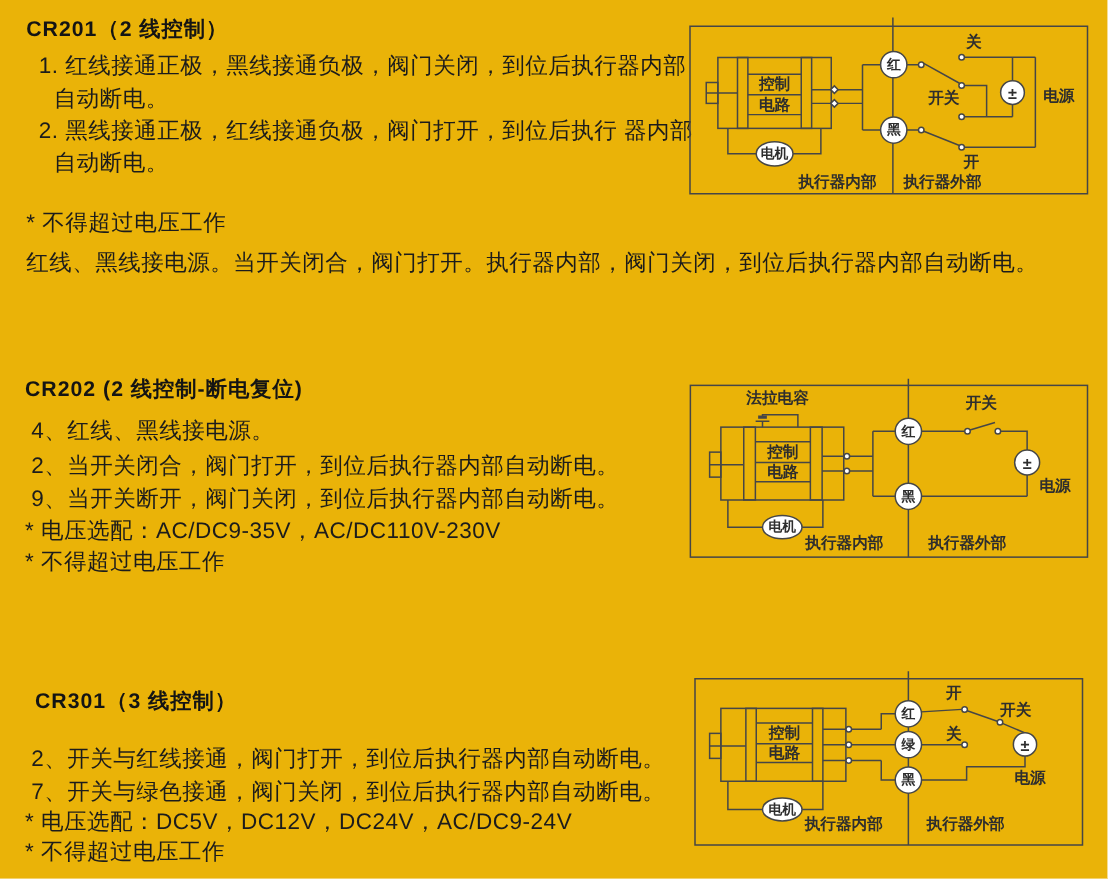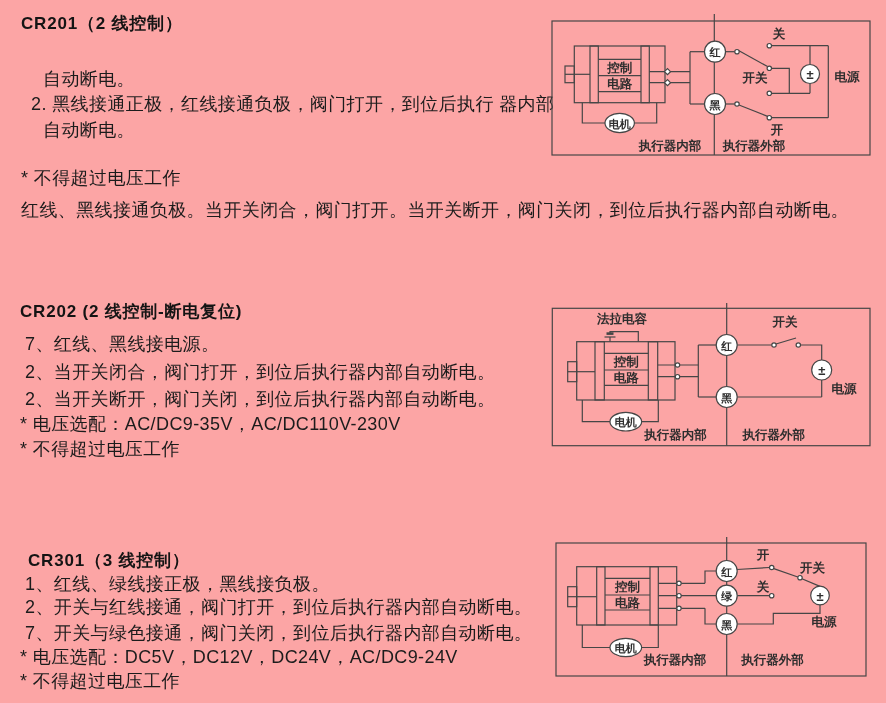--- a/index.html
+++ b/index.html
@@ -1,49 +1,49 @@
 <!DOCTYPE html>
 <html><head>
 <meta charset="utf-8">
 <style>
   html,body{margin:0;padding:0;background:#fff;}
-  .page{position:relative;width:886px;height:703px;background:#fca5a5;overflow:hidden;
+  .page{position:relative;width:886px;height:703px;background:#eab308;overflow:hidden;
         font-family:"Liberation Sans","DejaVu Sans",sans-serif;}
   .title{position:absolute;font-size:17px;font-weight:700;color:#141414;
          letter-spacing:0.8px;white-space:pre;line-height:22px;}
   .ln{position:absolute;font-size:18px;font-weight:500;color:#1c1c1c;
       letter-spacing:0.4px;white-space:pre;line-height:22px;}
   .note{font-weight:500;}
   svg.diag{position:absolute;}
   svg.diag text{font-family:"Liberation Sans","DejaVu Sans",sans-serif;fill:#2e2e2e;font-weight:600;}
   .dt{font-size:12.5px;}
   .dts{font-size:11px;}
   .dpm{font-size:13px;font-weight:700;}
 </style>
 </head>
 <body>
 
 <div class="page">
 
   <div class="title" style="left:21px;top:13px">CR201（2 线控制）</div>
+  <div class="ln" style="left:31px;top:41px">1. 红线接通正极，黑线接通负极，阀门关闭，到位后执行器内部</div>
   <div class="ln" style="left:43px;top:68px">自动断电。</div>
   <div class="ln" style="left:31px;top:93px">2. 黑线接通正极，红线接通负极，阀门打开，到位后执行 器内部</div>
   <div class="ln" style="left:43px;top:119px">自动断电。</div>
   <div class="ln" style="left:21px;top:167px">* 不得超过电压工作</div>
-  <div class="ln note" style="left:21px;top:199px">红线、黑线接通负极。当开关闭合，阀门打开。当开关断开，阀门关闭，到位后执行器内部自动断电。</div>
+  <div class="ln note" style="left:21px;top:199px">红线、黑线接电源。当开关闭合，阀门打开。执行器内部，阀门关闭，到位后执行器内部自动断电。</div>
 
   <div class="title" style="left:20px;top:301px">CR202 (2 线控制-断电复位)</div>
-  <div class="ln" style="left:25px;top:333px">7、红线、黑线接电源。</div>
+  <div class="ln" style="left:25px;top:333px">4、红线、黑线接电源。</div>
   <div class="ln" style="left:25px;top:361px">2、当开关闭合，阀门打开，到位后执行器内部自动断电。</div>
-  <div class="ln" style="left:25px;top:388px">2、当开关断开，阀门关闭，到位后执行器内部自动断电。</div>
+  <div class="ln" style="left:25px;top:388px">9、当开关断开，阀门关闭，到位后执行器内部自动断电。</div>
   <div class="ln" style="left:20px;top:413px">* 电压选配：AC/DC9-35V，AC/DC110V-230V</div>
   <div class="ln" style="left:20px;top:438px">* 不得超过电压工作</div>
 
   <div class="title" style="left:28px;top:550px">CR301（3 线控制）</div>
-  <div class="ln" style="left:25px;top:573px">1、红线、绿线接正极，黑线接负极。</div>
   <div class="ln" style="left:25px;top:596px">2、开关与红线接通，阀门打开，到位后执行器内部自动断电。</div>
   <div class="ln" style="left:25px;top:622px">7、开关与绿色接通，阀门关闭，到位后执行器内部自动断电。</div>
   <div class="ln" style="left:20px;top:646px">* 电压选配：DC5V，DC12V，DC24V，AC/DC9-24V</div>
   <div class="ln" style="left:20px;top:670px">* 不得超过电压工作</div>
 
   <svg class="diag" style="left:545px;top:12px" width="335" height="148" viewBox="0 0 335 148">
     <g stroke="#464646" stroke-width="1.2" fill="none">
       <rect x="7" y="9" width="318" height="134"></rect>
       <line x1="169.3" y1="2" x2="169.3" y2="143"></line>
 

